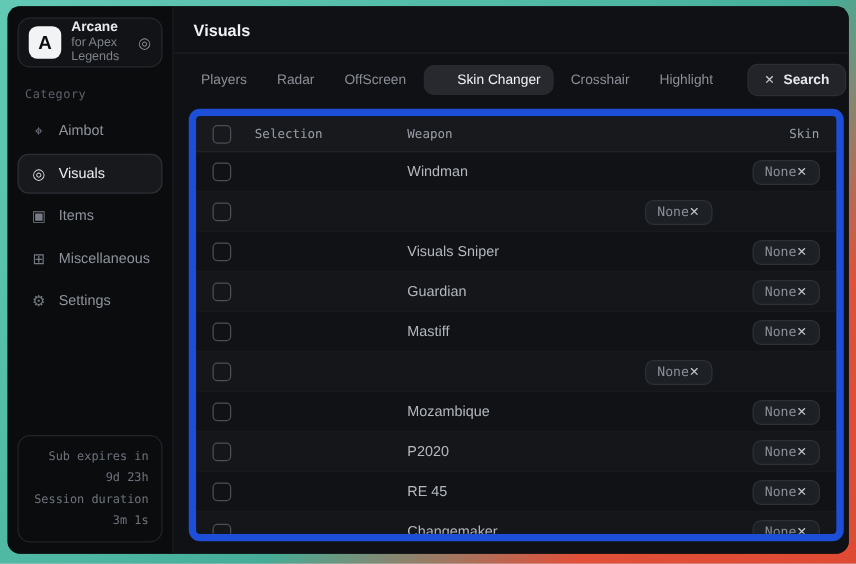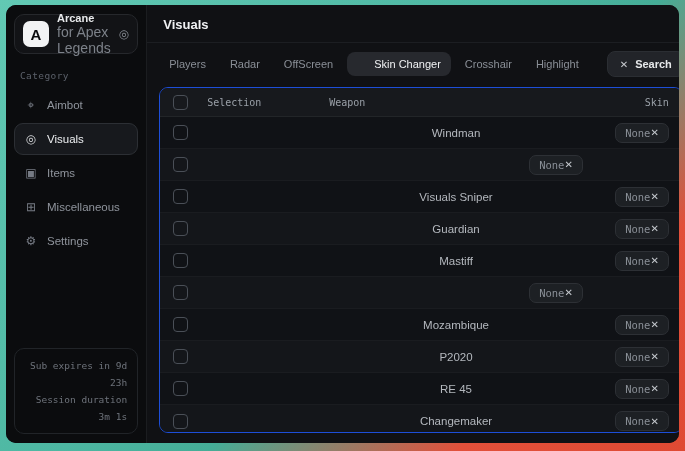--- a/index.html
+++ b/index.html
@@ -12,21 +12,21 @@
 
   
   .sidebar{ width:173px; background:#0b0c0e; border-right:1px solid #1b1d20;
     padding:9px 8px; display:flex; flex-direction:column; position:relative; }
   .side-header{ border:1px solid #26282c; background:#121316; border-radius:10px;
     height:40px; display:flex; align-items:center; padding:0 8px; gap:8px; }
   .logo{ width:26px; height:26px; background:#f2f3f4; color:#0b0c0e; border-radius:7px;
     font-weight:bold; font-size:15px; display:flex; align-items:center; justify-content:center; }
   .side-header-text{ flex:1; line-height:1.15; }
   .app-name{ color:#e8eaec; font-size:11px; font-weight:bold; }
-  .app-sub{ color:#7d828a; font-size:14px; }
+  .app-sub{ color:#7d828a; font-size:10px; }
   .target-btn{ color:#8a8f97; font-size:12px; cursor:pointer; }
   .category-label{ color:#5c616a; font-size:9.5px; letter-spacing:.4px; margin:16px 6px 8px; font-family:"DejaVu Sans Mono", monospace; }
   .side-item{ display:flex; align-items:center; gap:9px; color:#8f949c; font-size:11.5px;
     padding:8px 9px; border-radius:9px; border:1px solid transparent; margin-bottom:2px; cursor:pointer; }
   .side-item .icon{ font-size:12px; width:14px; text-align:center; color:#767b84; }
   .side-item.active{ background:#17191d; border-color:#2c2f34; color:#eceef0; }
   .side-item.active .icon{ color:#d8dadd; }
   .side-footer{ margin-top:auto; border:1px solid #212428; border-radius:10px;
     padding:8px 10px; font-family:"DejaVu Sans Mono", monospace; color:#6e737b; font-size:9.5px; line-height:1.8;text-align:right; }
 
@@ -35,28 +35,28 @@
   .main-header{ padding:12px 16px 10px; border-bottom:1px solid #1c1e22; }
   .main-title{ color:#f0f1f3; font-size:13px; font-weight:bold; }
   .tabbar{ display:flex; align-items:center; gap:18px; padding:8px 12px 6px; }
   .tab{ color:#8a8f97; font-size:11px; padding:6px 10px; border-radius:8px; cursor:pointer; white-space:nowrap; }
   .tab.active{ background:#27292e; color:#f0f1f3;padding-left:27px; }
   .search-btn{ margin-left:auto; background:#222429; border:1px solid #2b2e33; color:#e6e8ea;
     font-size:11px; font-weight:bold; border-radius:8px; padding:6px 12px; display:flex; gap:7px; align-items:center; cursor:pointer; }
   .search-btn .x{ font-size:10px; color:#c9ccd0; font-weight:normal; }
 
   
-  .table-card{ margin:4px 14px 10px 12px; border:1px solid #1d4ed8; border-radius:9px; overflow:hidden; flex:1; }
+  .table-card{ margin:4px 14px 10px 12px; border:6px solid #1d4ed8; border-radius:9px; overflow:hidden; flex:1; }
   .trow{ display:grid; grid-template-columns:34px 122px 1fr 86px; align-items:center;
     height:32px; padding:0 13px; }
   .trow.head{ height:29px; background:#17191d; border-bottom:1px solid #222528;
     font-family:"DejaVu Sans Mono", monospace; color:#9aa0a8; font-size:10px; }
   .trow.body-row:nth-child(odd){ background:#101216; }
   .trow.body-row:nth-child(even){ background:#14161a; }
-  .trow.body-row{ border-bottom:1px solid #1a1c20;text-align:center; }
+  .trow.body-row{ border-bottom:1px solid #1a1c20; }
   .trow.body-row:last-child{ border-bottom:none; }
   .checkbox{ width:15px; height:15px; border:1.5px solid #4a4f57; border-radius:4px; cursor:pointer; }
   .col-skin{ justify-self:end; }
   .weapon{ color:#b4b8be; font-size:11.5px; }
   .head .col-weapon{ justify-self:start; }
   .pill{ display:inline-flex; align-items:center; background:#1d2024; border:1px solid #2d3035;
     border-radius:7px; padding:3px 9px; cursor:pointer; }
   .pill .pill-label{ color:#8a8f97; font-size:10.5px; font-family:"DejaVu Sans Mono", monospace; }
   .pill .pill-x{ color:#c5c9ce; font-size:10px; }
 </style>

